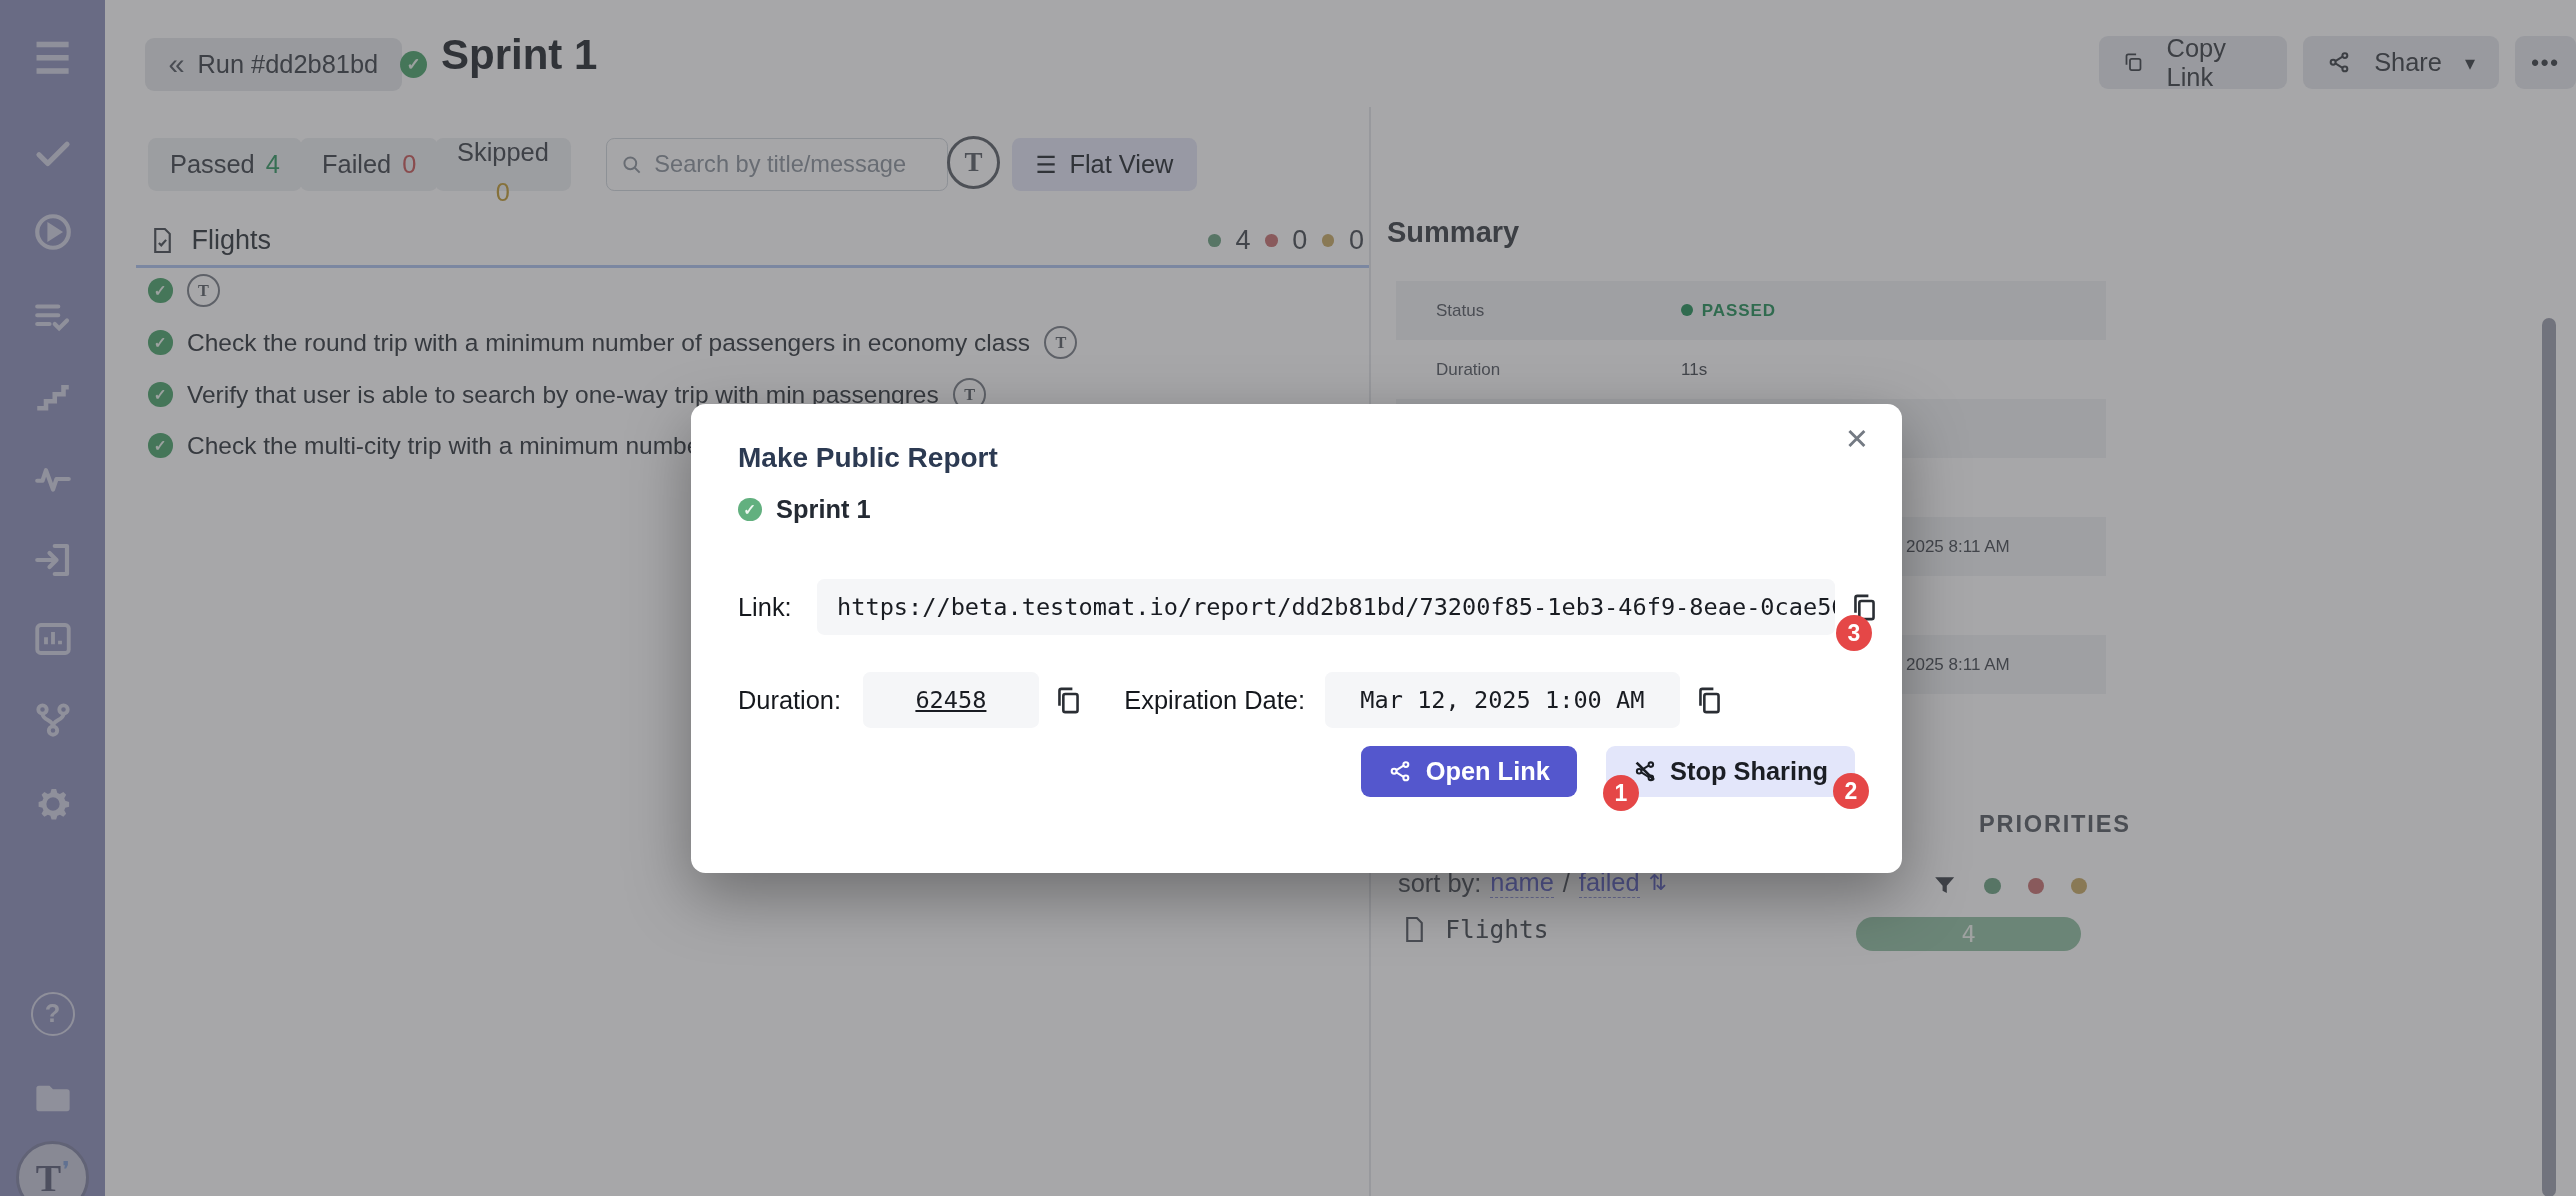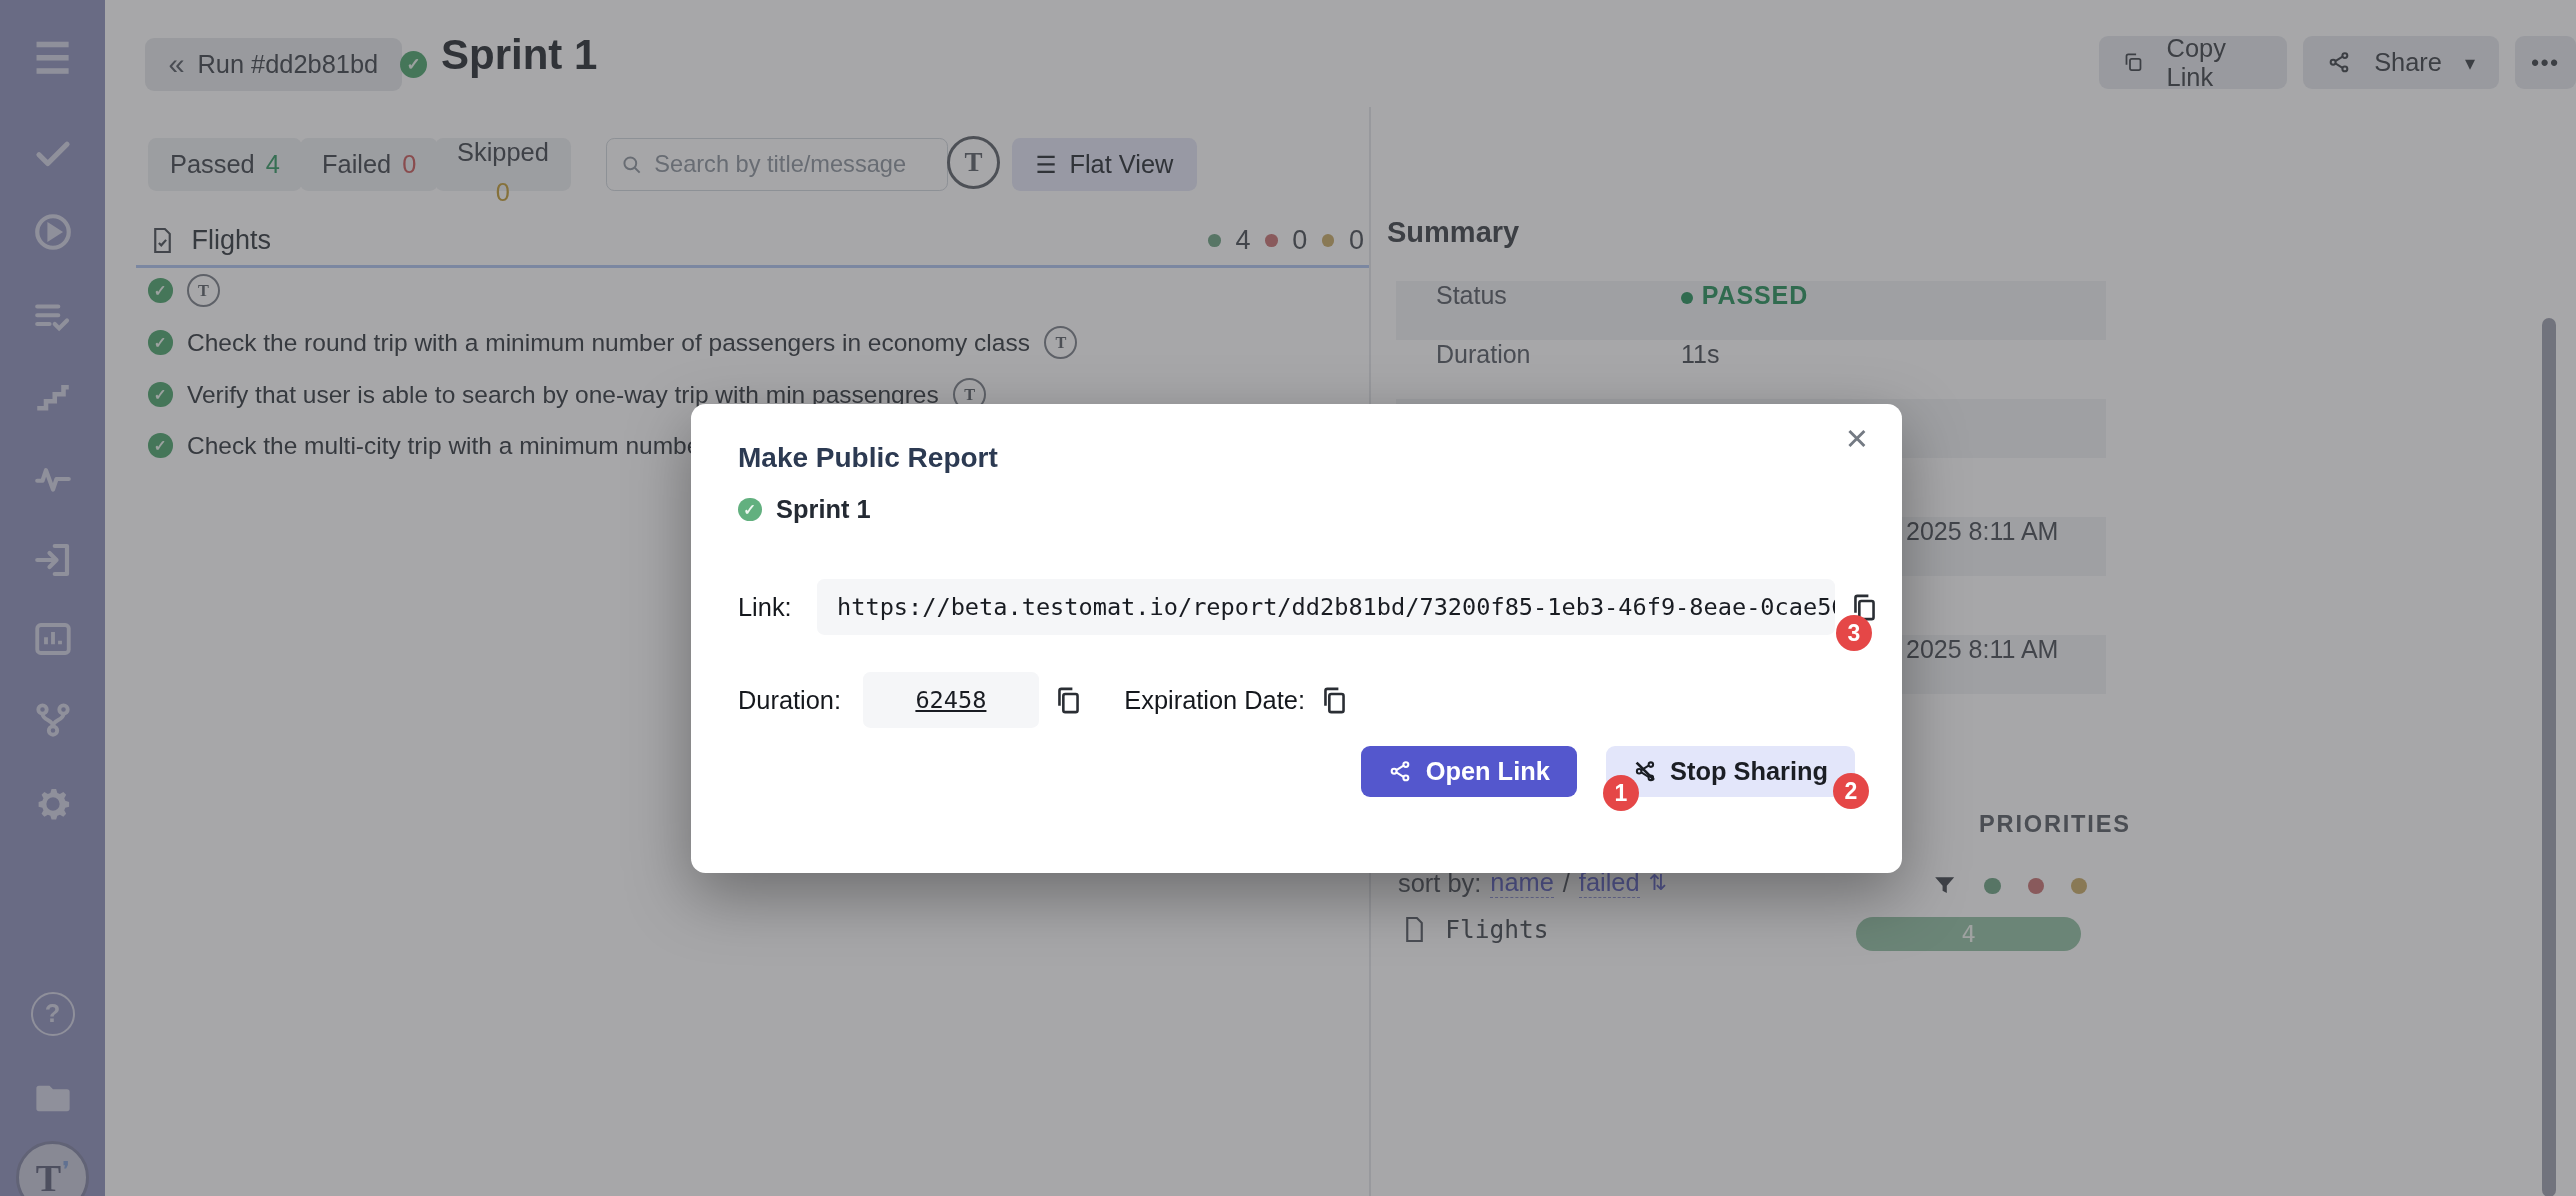--- a/index.html
+++ b/index.html
@@ -53,21 +53,21 @@
   .test-row{position:absolute;left:148px;height:51px;display:flex;align-items:center;gap:14.5px;font-size:24.5px;color:#4a4f55;cursor:pointer;white-space:nowrap;}
   .chk{width:24.5px;height:24.5px;border-radius:50%;background:#62b07f;color:#eef7f1;display:inline-flex;align-items:center;
        justify-content:center;font-size:15.4px;font-weight:700;flex:none;}
   .t-mini{width:29px;height:29px;border:2.7px solid #8a8f96;border-radius:50%;display:inline-flex;align-items:center;
           justify-content:center;flex:none;}
   .t-mini .t-glyph{font-size:16.3px;}
   .v-divider{position:absolute;left:1369px;top:107px;width:1.8px;height:1089px;background:#e7e9ec;}
   
   .summary-title{position:absolute;left:1387px;top:216px;font-size:29px;font-weight:700;color:#53575c;}
   .sum-table{position:absolute;left:1396px;top:281px;width:710px;}
-  .sum-row{height:59px;display:flex;font-size:25px;}
+  .sum-row{height:59px;display:flex;align-items:center;font-size:17px;}
   .sum-row.striped{background:#f3f4f6;}
   .sum-label{width:245px;padding-left:40px;color:#6a6f76;}
   .sum-value{color:#5d6268;}
   .status-dot{width:11.8px;height:11.8px;border-radius:50%;background:#3f9e6e;display:inline-block;margin-right:9px;}
   .status-txt{color:#3f9e6e;font-weight:700;letter-spacing:0.9px;}
   .sum-value.date-frag{position:absolute;left:510px;}
   .tabs{position:absolute;top:811px;font-size:23.6px;font-weight:600;letter-spacing:1.8px;color:#6b7076;cursor:pointer;}
   .tab-underline{position:absolute;left:1450px;top:853px;width:204px;height:5.4px;background:#8184d6;border-radius:2.7px;}
   .sort-row{position:absolute;left:1398px;top:868px;display:flex;align-items:center;gap:9px;font-size:25.4px;color:#6a6f76;}
   .sort-link{color:#7d81dc;border-bottom:1.8px dashed #a3a6e4;cursor:pointer;}
@@ -376,20 +376,21 @@
     <div class="pass-row">
       <span class="field-label">Duration:</span>
       <span class="val-box" style="margin-left:22px;min-width:125px;text-decoration:underline;">62458</span>
       <span class="copy-btn">
         <svg viewBox="0 0 24 24" fill="none" stroke="currentColor" stroke-width="2">
             <rect x="8" y="7" width="11" height="14" rx="1.5"></rect>
             <path d="M5 16V4.5A1.5 1.5 0 0 1 6.5 3H15"></path>
           </svg>
       </span>
       <span class="field-label" style="margin-left:40px;">Expiration Date:</span>
+      <span class="val-box" style="margin-left:20px;min-width:304px;">Mar 12, 2025 1:00 AM</span>
       <span class="copy-btn">
         <svg viewBox="0 0 24 24" fill="none" stroke="currentColor" stroke-width="2">
             <rect x="8" y="7" width="11" height="14" rx="1.5"></rect>
             <path d="M5 16V4.5A1.5 1.5 0 0 1 6.5 3H15"></path>
           </svg>
       </span>
     </div>
 
     <div class="btn-row">
       <div class="btn btn-primary">

